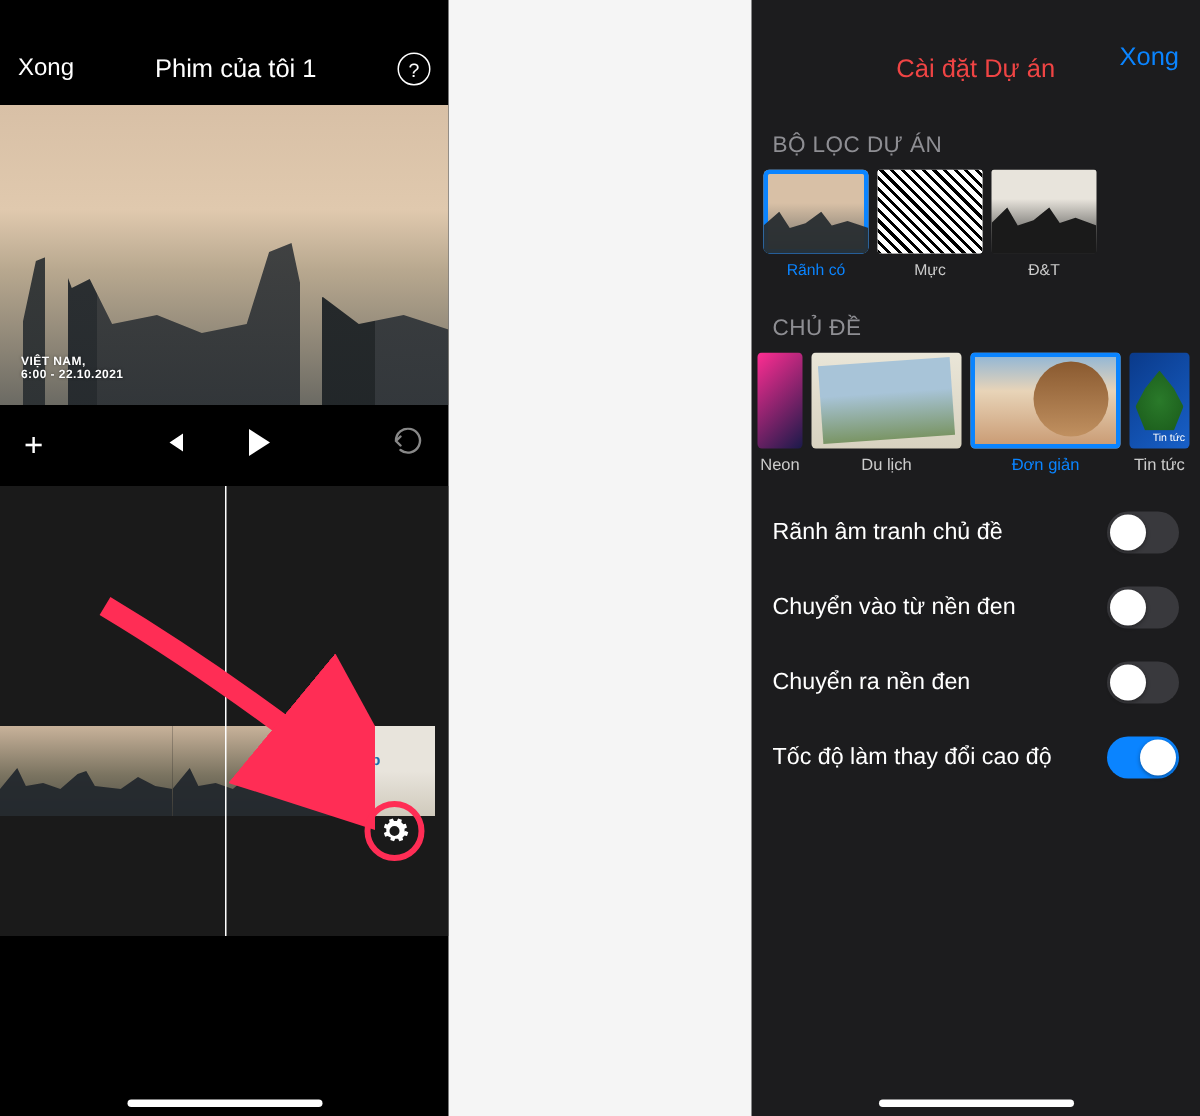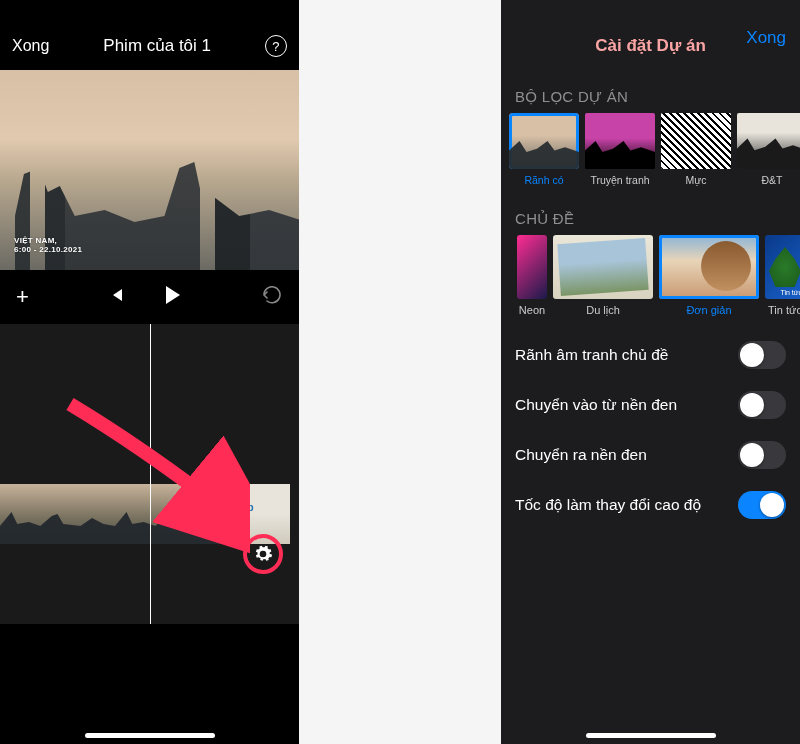--- a/index.html
+++ b/index.html
@@ -101,21 +101,21 @@
   }
   .home-ind {
     position:absolute; bottom:6px; left:50%; transform:translateX(-50%);
     width:130px; height:5px; background:#fff; border-radius:3px;
   }
   
   .nav-bar2 {
     height:70px; display:flex; align-items:center; justify-content:center;
     padding:22px 14px 0 14px; position:relative; font-size:17px;
   }
-  .nav-title2 { color:#fca5a5; font-weight:700; }
+  .nav-title2 { color:#ef4444; font-weight:400; }
   .done-btn { position:absolute; right:14px; top:28px; color:#0a84ff; font-size:17px; }
   .section-label {
     color:#8e8e93; font-size:15px; letter-spacing:.3px;
     padding:18px 4px 8px 14px; text-transform:uppercase;
   }
   .filter-row, .theme-row {
     display:flex; gap:6px; padding:0 0 6px 8px; overflow:hidden; align-items:flex-start;
   }
   .filter-item { width:70px; flex-shrink:0; }
   .filter-thumb {
@@ -241,35 +241,31 @@
     <span class="done-btn">Xong</span>
   </div>
 
   <div class="section-label">BỘ LỌC DỰ ÁN</div>
   <div class="filter-row">
     <div class="filter-item selected">
       <div class="filter-thumb thumb-normal"></div>
       <div class="filter-label">Rãnh có</div>
     </div>
     <div class="filter-item">
-      <div class="filter-thumb thumb-comic"></div>
-      <div class="filter-label">Truyện tranh</div>
-    </div>
-    <div class="filter-item">
       <div class="filter-thumb thumb-ink"></div>
       <div class="filter-label">Mực</div>
     </div>
     <div class="filter-item">
       <div class="filter-thumb thumb-bw"></div>
       <div class="filter-label">Đ&amp;T</div>
     </div>
   </div>
 
   <div class="section-label">CHỦ ĐỀ</div>
-  <div class="theme-row" style="padding-left:16px;">
+  <div class="theme-row" style="padding-left:4px;">
     <div class="theme-item partial-left">
       <div class="theme-thumb theme-neon"></div>
       <div class="theme-label">Neon</div>
     </div>
     <div class="theme-item">
       <div class="theme-thumb theme-travel"></div>
       <div class="theme-label">Du lịch</div>
     </div>
     <div class="theme-item selected">
       <div class="theme-thumb theme-simple"></div>

